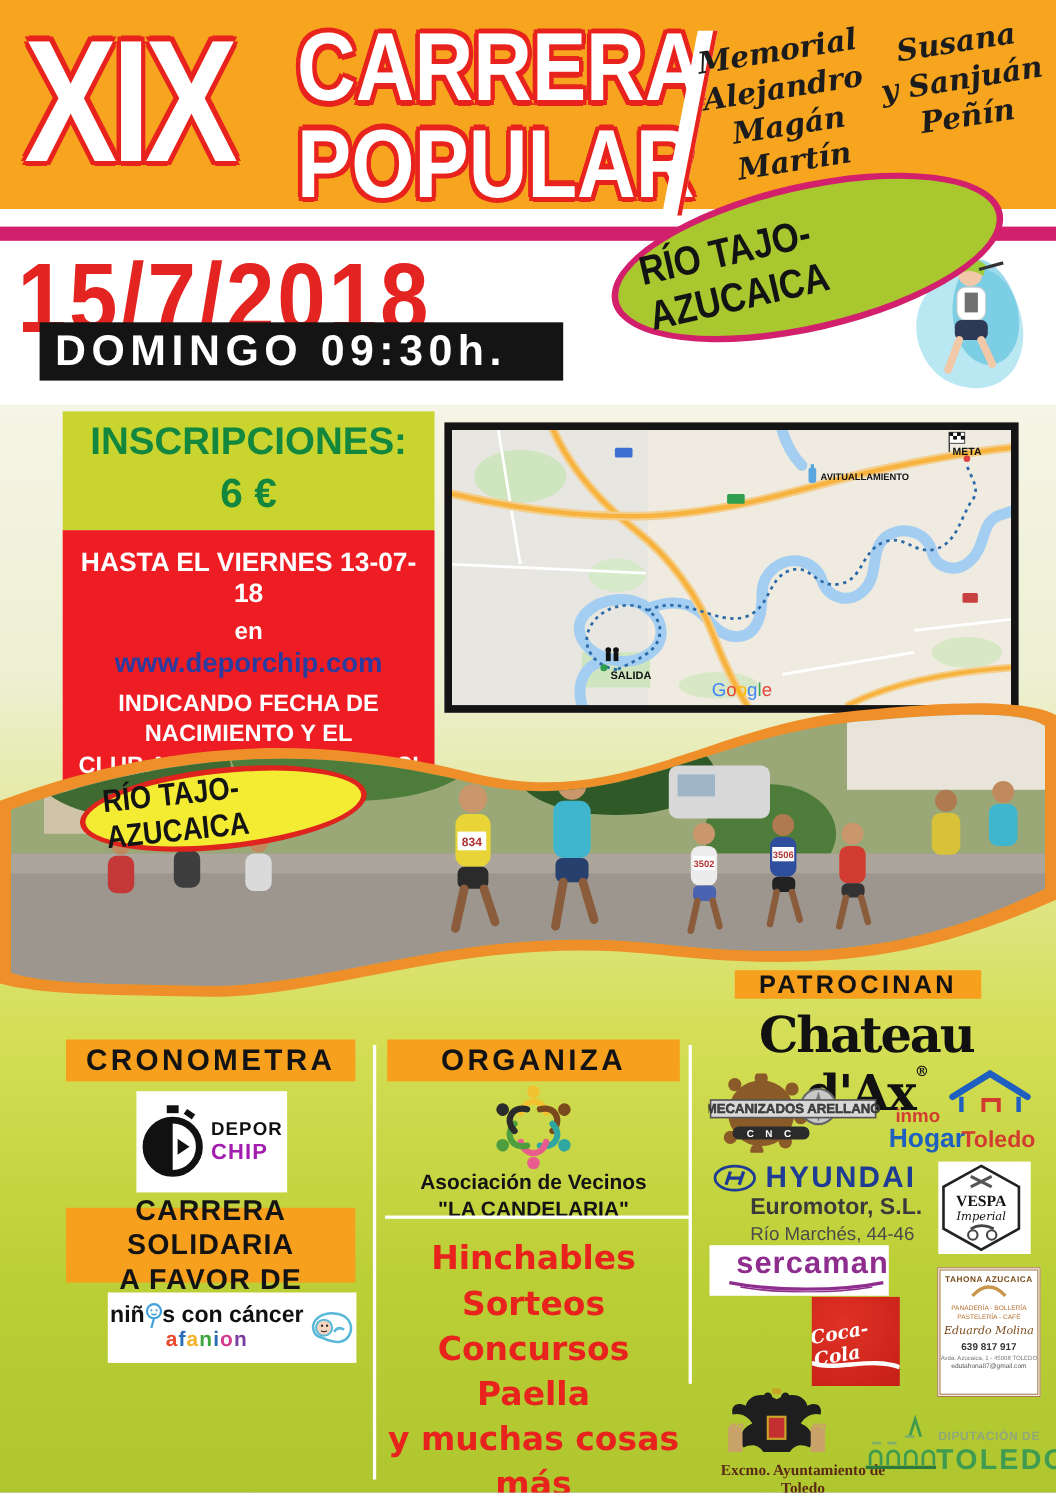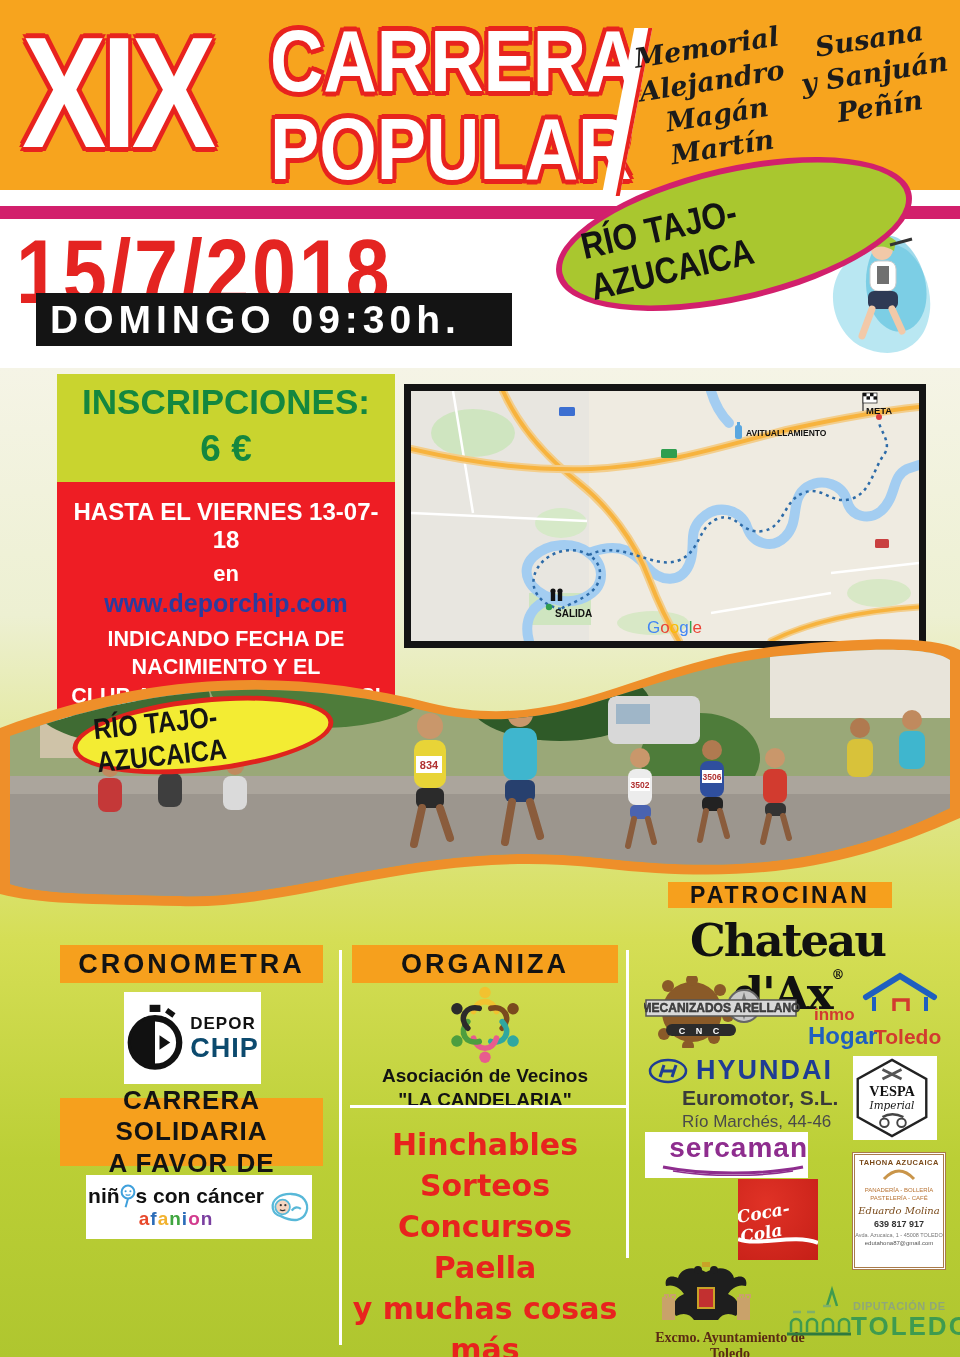--- a/index.html
+++ b/index.html
@@ -51,23 +51,23 @@
   .badge-yellow{left:72px;top:698px;width:252px;height:64px;background:#F3EC33;border:5px solid #DF231D;
     border-radius:50%;transform:rotate(-6deg);display:flex;align-items:center;justify-content:center;
     font-size:29px;font-weight:900;color:#141414;z-index:5}
   
   .bar{background:#F6A01D;color:#131313;font-weight:900;display:flex;align-items:center;justify-content:center;
     text-align:center;letter-spacing:3px}
   .vline{width:3px;background:#fff}
   .cron-bar{left:60px;top:945px;width:263px;height:38px;font-size:27px}
   .depor-box{left:124px;top:992px;width:137px;height:92px;background:#fff;display:flex;align-items:center;justify-content:center;gap:6px}
   .depor-txt{font-size:17px;font-weight:900;color:#111;letter-spacing:1px;line-height:1}
-  .chip-txt{font-size:27px;font-weight:900;color:#0c4a6e;letter-spacing:1px;line-height:1;margin-top:3px}
+  .chip-txt{font-size:20px;font-weight:900;color:#a21caf;letter-spacing:1px;line-height:1;margin-top:3px}
   .soli-bar{left:60px;top:1098px;width:263px;height:68px;font-size:26px;line-height:1.2;letter-spacing:1px}
-  .ninos-box{left:86px;top:1175px;width:222px;height:60px;background:#fff;display:flex;align-items:center;justify-content:flex-end;gap:4px;padding:2px}
+  .ninos-box{left:98px;top:1175px;width:222px;height:60px;background:#fff;display:flex;align-items:center;justify-content:center;gap:4px;padding:2px}
   .ninos-line{font-size:21px;font-weight:900;color:#111;display:flex;align-items:center}
   .afanion{font-size:19px;font-weight:900;letter-spacing:1px}
   .org-bar{left:352px;top:945px;width:266px;height:38px;font-size:27px}
   .assoc{left:352px;top:1064px;width:266px;text-align:center;font-size:19px;font-weight:900;color:#131313;line-height:1.25}
   .hline{left:350px;top:1105px;width:277px;height:3px;background:#fff}
   .fun{left:340px;top:1124px;width:290px;text-align:center;color:#E8231E;font-family:"DejaVu Sans",sans-serif;font-weight:bold}
   .fun div{font-size:30px;line-height:41px}
   .patro-bar{left:668px;top:882px;width:224px;height:26px;font-size:23px}
   .chateau{left:645px;top:914px;width:285px;text-align:center;font-family:"DejaVu Serif",serif;
     font-weight:bold;font-size:45px;letter-spacing:-2px;color:#111}

